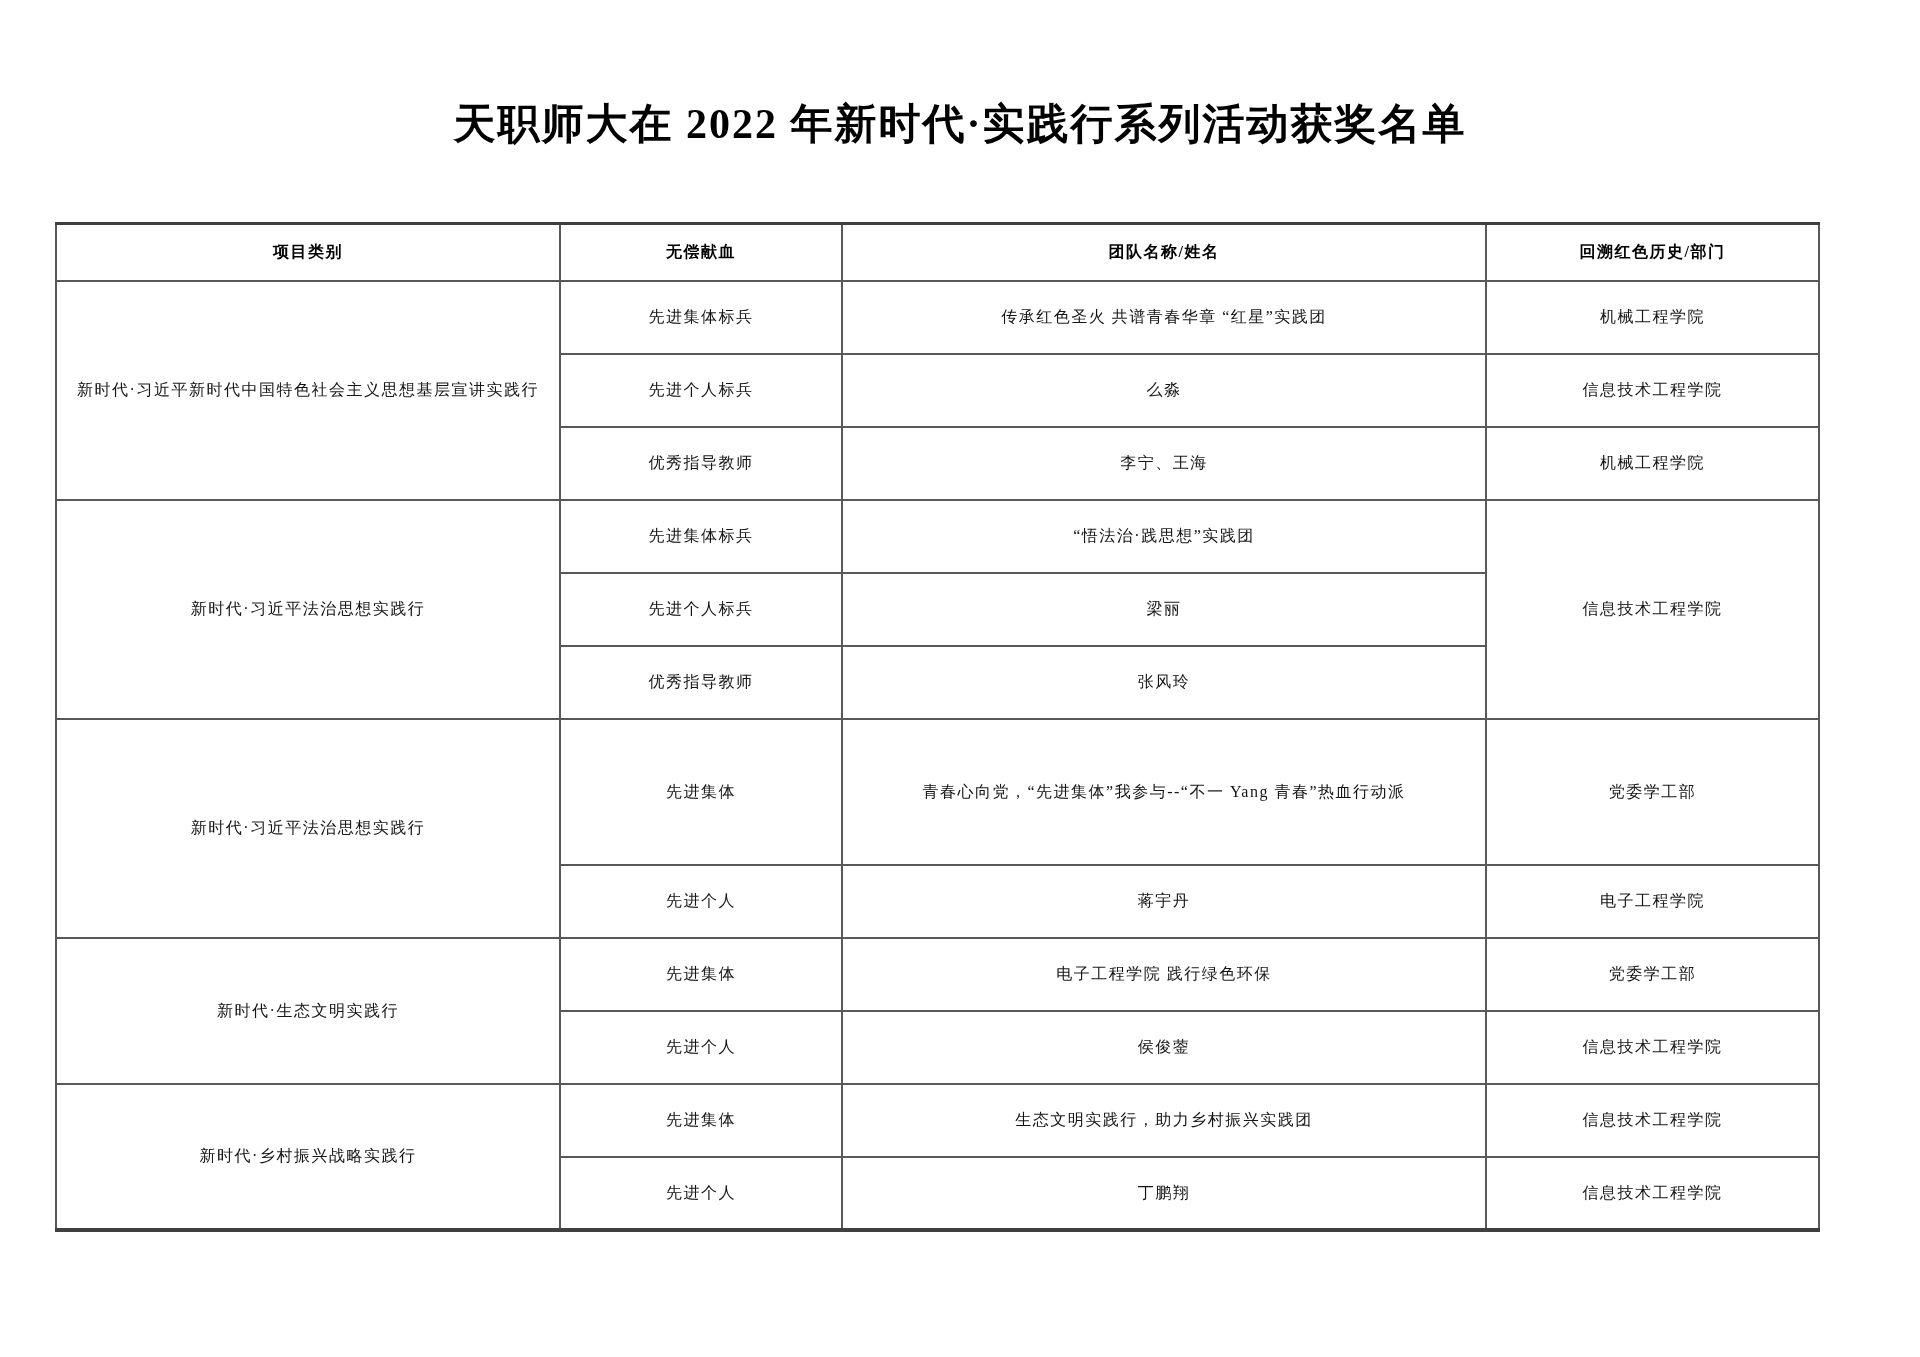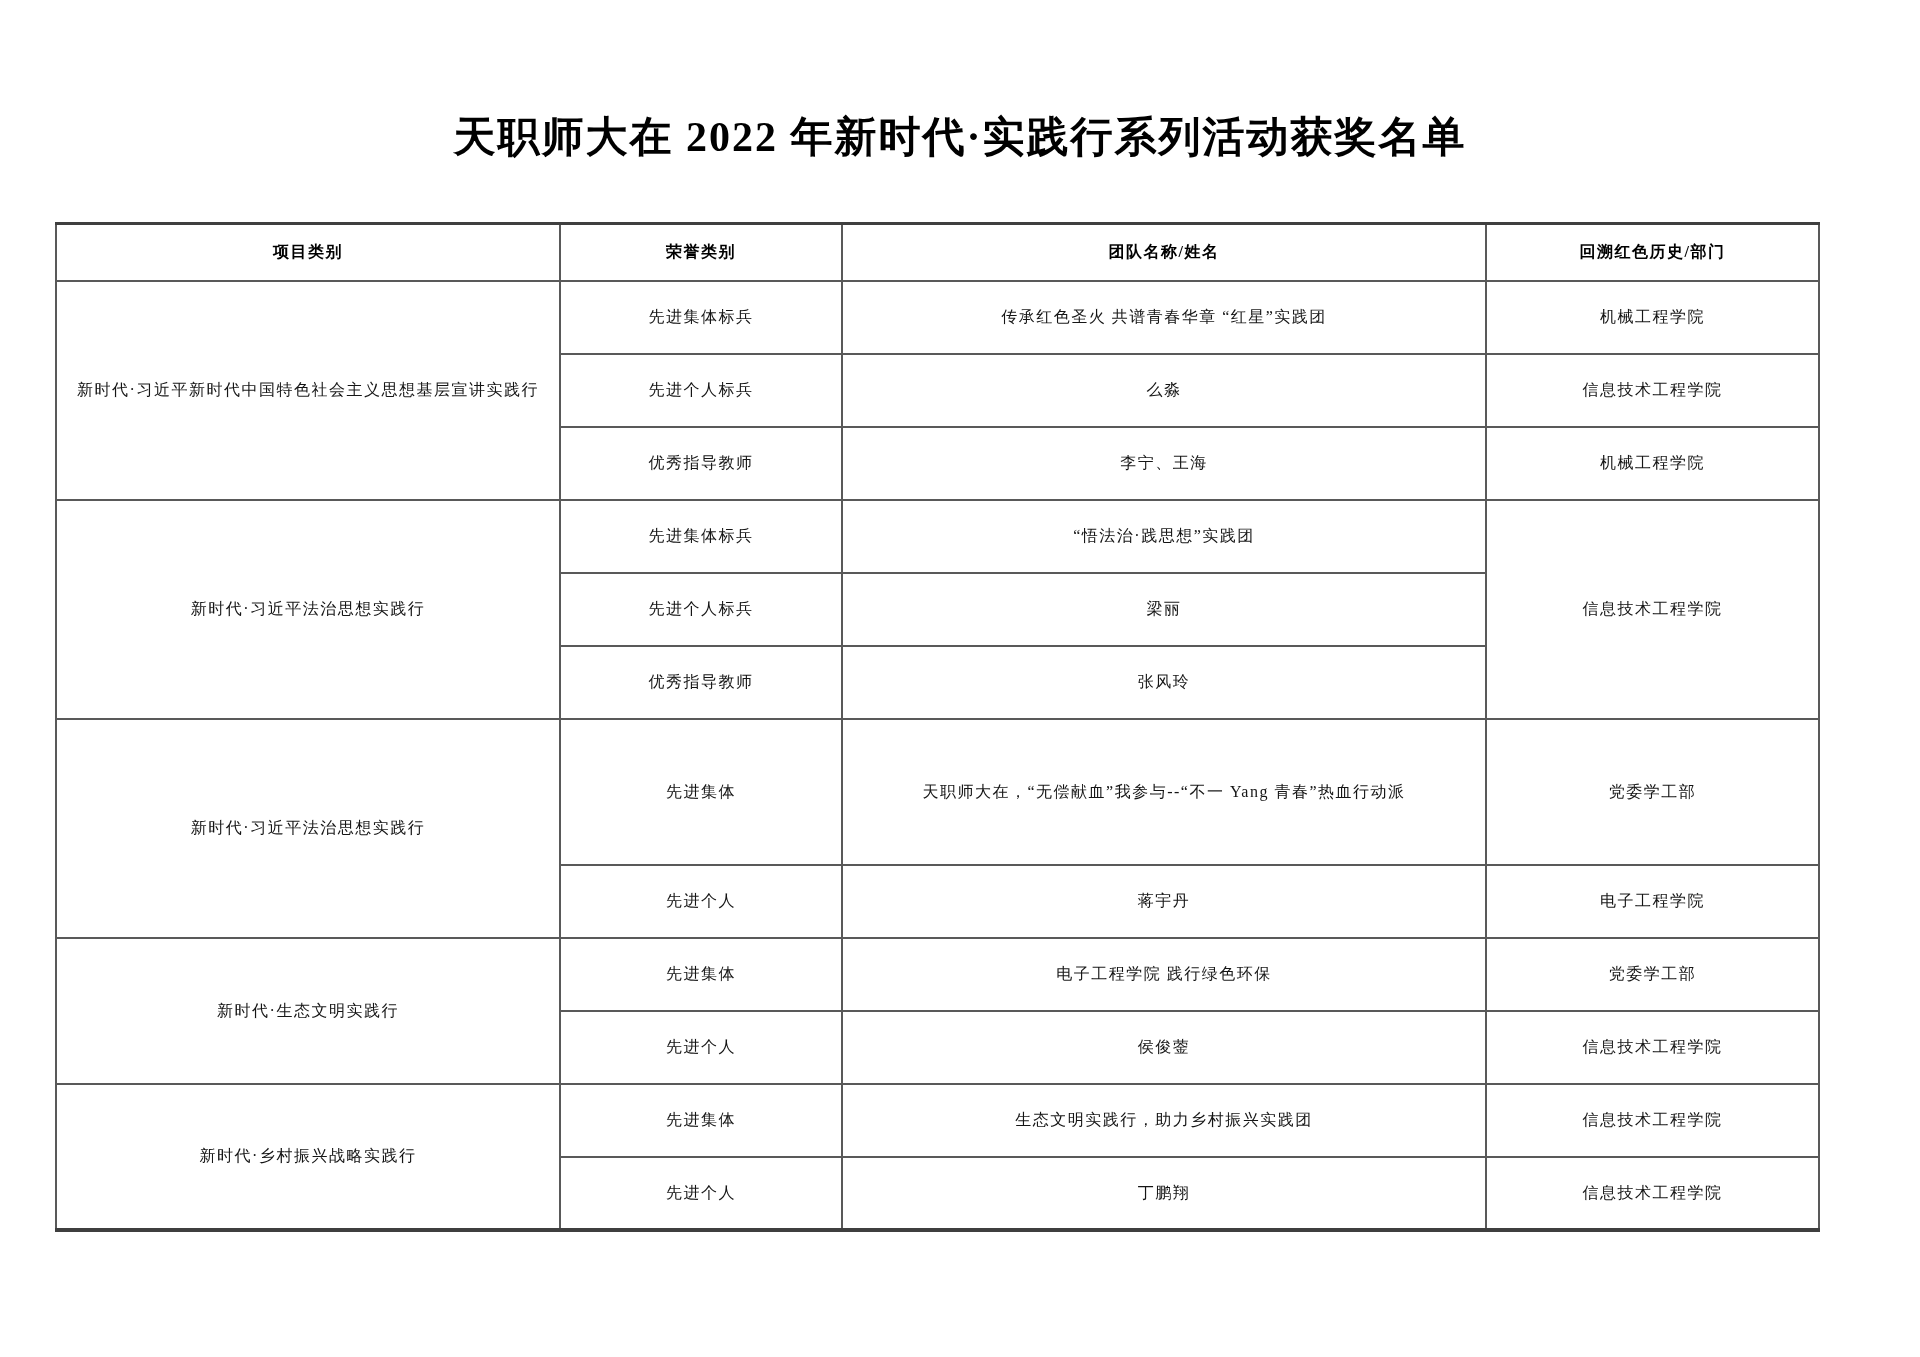--- a/index.html
+++ b/index.html
@@ -11,21 +11,21 @@
   }
   .page {
     position: relative;
     width: 1920px;
     height: 1357px;
     background: #ffffff;
     overflow: hidden;
   }
   .doc-title {
     position: absolute;
-    top: 112px;
+    top: 99px;
     left: 0;
     width: 100%;
     text-align: center;
     font-size: 42px;
     font-weight: bold;
     letter-spacing: 2px;
     line-height: 1.2;
     color: #000000;
     white-space: nowrap;
   }
@@ -73,21 +73,21 @@
   <table class="awards">
     <colgroup>
       <col style="width:504px">
       <col style="width:282px">
       <col style="width:644px">
       <col style="width:333px">
     </colgroup>
     <thead>
       <tr>
         <th>项目类别</th>
-        <th>荣誉类别</th>
+        <th>无偿献血</th>
         <th>团队名称/姓名</th>
         <th>回溯红色历史/部门</th>
       </tr>
     </thead>
     <tbody>
 
       <tr class="row-single">
         <td class="cell-category" rowspan="3">新时代·习近平新时代中国特色社会主义思想基层宣讲实践行</td>
         <td class="cell-honor">先进集体标兵</td>
         <td class="cell-name">传承红色圣火 共谱青春华章 “红星”实践团</td>
@@ -115,21 +115,21 @@
         <td class="cell-name">梁丽</td>
       </tr>
       <tr class="row-single">
         <td class="cell-honor">优秀指导教师</td>
         <td class="cell-name">张风玲</td>
       </tr>
 
       <tr class="row-tall">
         <td class="cell-category" rowspan="2">新时代·习近平法治思想实践行</td>
         <td class="cell-honor">先进集体</td>
-        <td class="cell-name">天职师大在，“无偿献血”我参与--“不一 Yang 青春”热血行动派</td>
+        <td class="cell-name">青春心向党，“先进集体”我参与--“不一 Yang 青春”热血行动派</td>
         <td class="cell-unit">党委学工部</td>
       </tr>
       <tr class="row-single">
         <td class="cell-honor">先进个人</td>
         <td class="cell-name">蒋宇丹</td>
         <td class="cell-unit">电子工程学院</td>
       </tr>
 
       <tr class="row-single">
         <td class="cell-category" rowspan="2">新时代·生态文明实践行</td>

